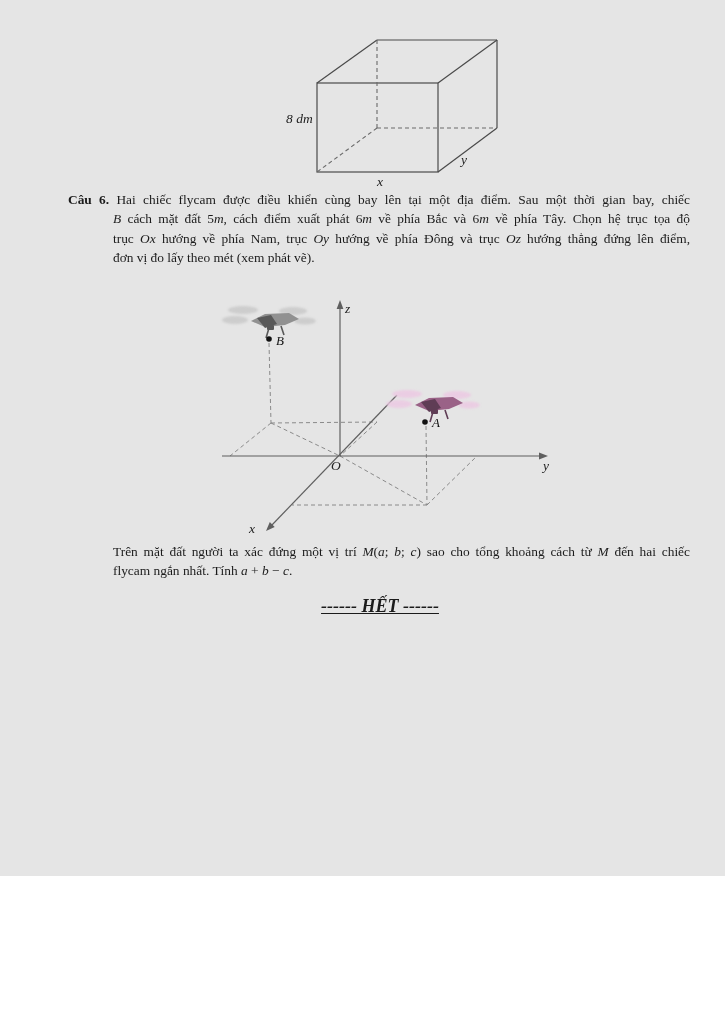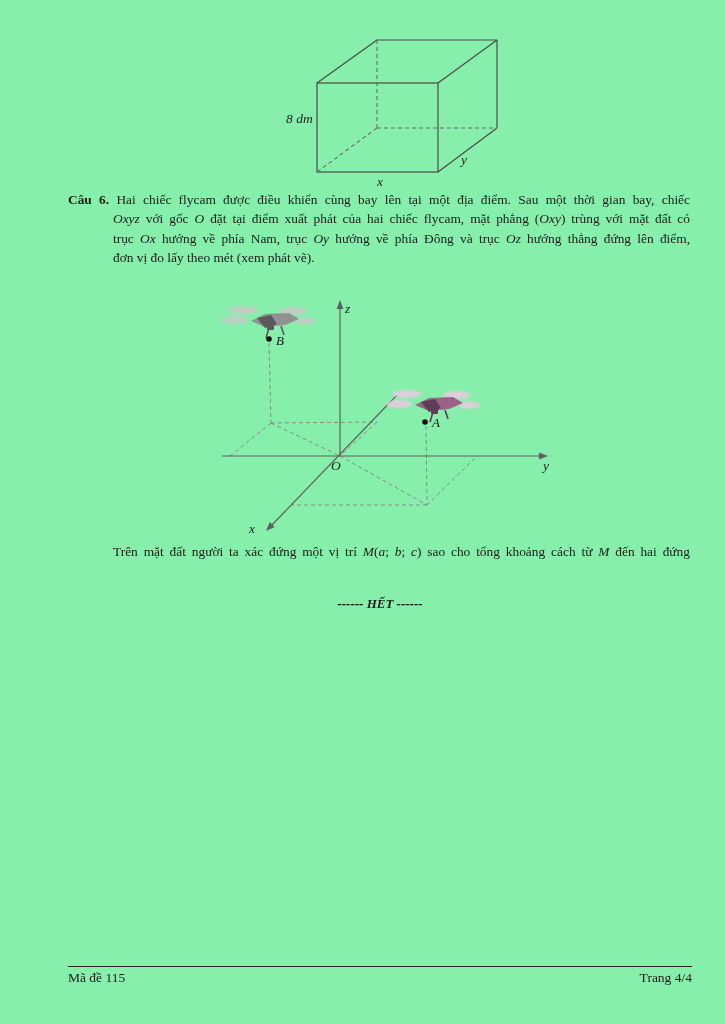--- a/index.html
+++ b/index.html
@@ -1,34 +1,34 @@
 <!DOCTYPE html>
 <html><head>
 <meta charset="utf-8">
 <style>
   html,body{margin:0;padding:0;background:#ffffff;}
   .page{
-    position:relative;width:725px;height:1024px;background:#86efac;
+    position:relative;width:725px;height:876px;background:#e5e5e5;
     font-family:"Liberation Serif", serif;color:#1b1b1b;overflow:hidden;
   }
   svg text{font-family:"Liberation Serif", serif;}
   .fig{position:absolute;}
   .fig-cuboid{left:270px;top:28px;}
   .fig-coord{left:205px;top:296px;}
   .para{position:absolute;font-size:13.4px;line-height:19.3px;}
   .para-q{left:68px;top:190px;width:622px;}
   .para-c{left:113px;top:542px;width:577px;}
   .q-line{text-align:justify;text-align-last:justify;height:19.3px;overflow:visible;white-space:normal;}
   .q-line.cont{margin-left:45px;}
   .q-line.last{text-align-last:left;}
   .seg-b{font-weight:bold;}
   .seg-i{font-style:italic;}
   .end-marker{
     position:absolute;left:68px;top:596px;width:624px;text-align:center;
-    font-weight:bold;font-style:italic;font-size:13px;
+    font-weight:bold;font-style:italic;font-size:18px;text-decoration:underline;
   }
   .footer-divider{position:absolute;left:68px;top:966px;width:624px;border-top:1.6px solid #222;}
   .footer-row{
     position:absolute;left:68px;top:970px;width:624px;display:flex;
     justify-content:space-between;font-size:13.5px;
   }
   .axis-label{font-style:italic;font-size:13.5px;fill:#222;}
   .pt-label{font-style:italic;font-size:13px;fill:#111;}
 </style>
 </head>
@@ -50,21 +50,21 @@
       <line x1="107" y1="100" x2="227" y2="100"></line>
       <line x1="107" y1="100" x2="47" y2="144"></line>
     </g>
     <text x="16" y="95" class="axis-label">8 dm</text>
     <text x="110" y="158" text-anchor="middle" class="axis-label">x</text>
     <text x="191" y="136" class="axis-label">y</text>
   </svg>
 
   <div class="para para-q">
     <div class="q-line"><span class="seg-b">Câu 6.</span><span> Hai chiếc flycam được điều khiển cùng bay lên tại một địa điểm. Sau một thời gian bay, chiếc</span></div>
-    <div class="q-line cont"><span class="seg-i">Oxyz</span><span> với gốc </span><span class="seg-i">O</span><span> đặt tại điểm xuất phát của hai chiếc flycam, mặt phẳng (</span><span class="seg-i">Oxy</span><span>) trùng với mặt đất có</span></div>
+    <div class="q-line cont"><span class="seg-i">B</span><span> cách mặt đất 5</span><span class="seg-i">m</span><span>, cách điểm xuất phát 6</span><span class="seg-i">m</span><span> về phía Bắc và 6</span><span class="seg-i">m</span><span> về phía Tây. Chọn hệ trục tọa độ</span></div>
     <div class="q-line cont"><span>trục </span><span class="seg-i">Ox</span><span> hướng về phía Nam, trục </span><span class="seg-i">Oy</span><span> hướng về phía Đông và trục </span><span class="seg-i">Oz</span><span> hướng thẳng đứng lên điểm,</span></div>
     <div class="q-line cont last"><span>đơn vị đo lấy theo mét (xem phát vẽ).</span></div>
   </div>
 
   <svg class="fig fig-coord" width="356" height="248" viewBox="0 0 356 248">
     <defs>
       <filter id="rblur" x="-60%" y="-60%" width="220%" height="220%">
         <feGaussianBlur stdDeviation="1.3"></feGaussianBlur>
       </filter>
     </defs>
@@ -128,21 +128,22 @@
 
     <text x="140" y="17" class="axis-label">z</text>
     <text x="338" y="174" class="axis-label">y</text>
     <text x="44" y="237" class="axis-label">x</text>
     <text x="126" y="174" class="axis-label">O</text>
     <text x="71" y="49" class="pt-label">B</text>
     <text x="227" y="131" class="pt-label">A</text>
   </svg>
 
   <div class="para para-c">
-    <div class="q-line"><span>Trên mặt đất người ta xác đứng một vị trí </span><span class="seg-i">M</span><span>(</span><span class="seg-i">a</span><span>; </span><span class="seg-i">b</span><span>; </span><span class="seg-i">c</span><span>) sao cho tổng khoảng cách từ </span><span class="seg-i">M</span><span> đến hai đứng</span></div>
+    <div class="q-line"><span>Trên mặt đất người ta xác đứng một vị trí </span><span class="seg-i">M</span><span>(</span><span class="seg-i">a</span><span>; </span><span class="seg-i">b</span><span>; </span><span class="seg-i">c</span><span>) sao cho tổng khoảng cách từ </span><span class="seg-i">M</span><span> đến hai chiếc</span></div>
+    <div class="q-line last"><span>flycam ngắn nhất. Tính </span><span class="seg-i">a</span><span> + </span><span class="seg-i">b</span><span> − </span><span class="seg-i">c</span><span>.</span></div>
   </div>
 
   <div class="end-marker">------ HẾT ------</div>
 
   <div class="footer-divider"></div>
   <div class="footer-row">
     <span>Mã đề 115</span>
     <span>Trang 4/4</span>
   </div>
 

